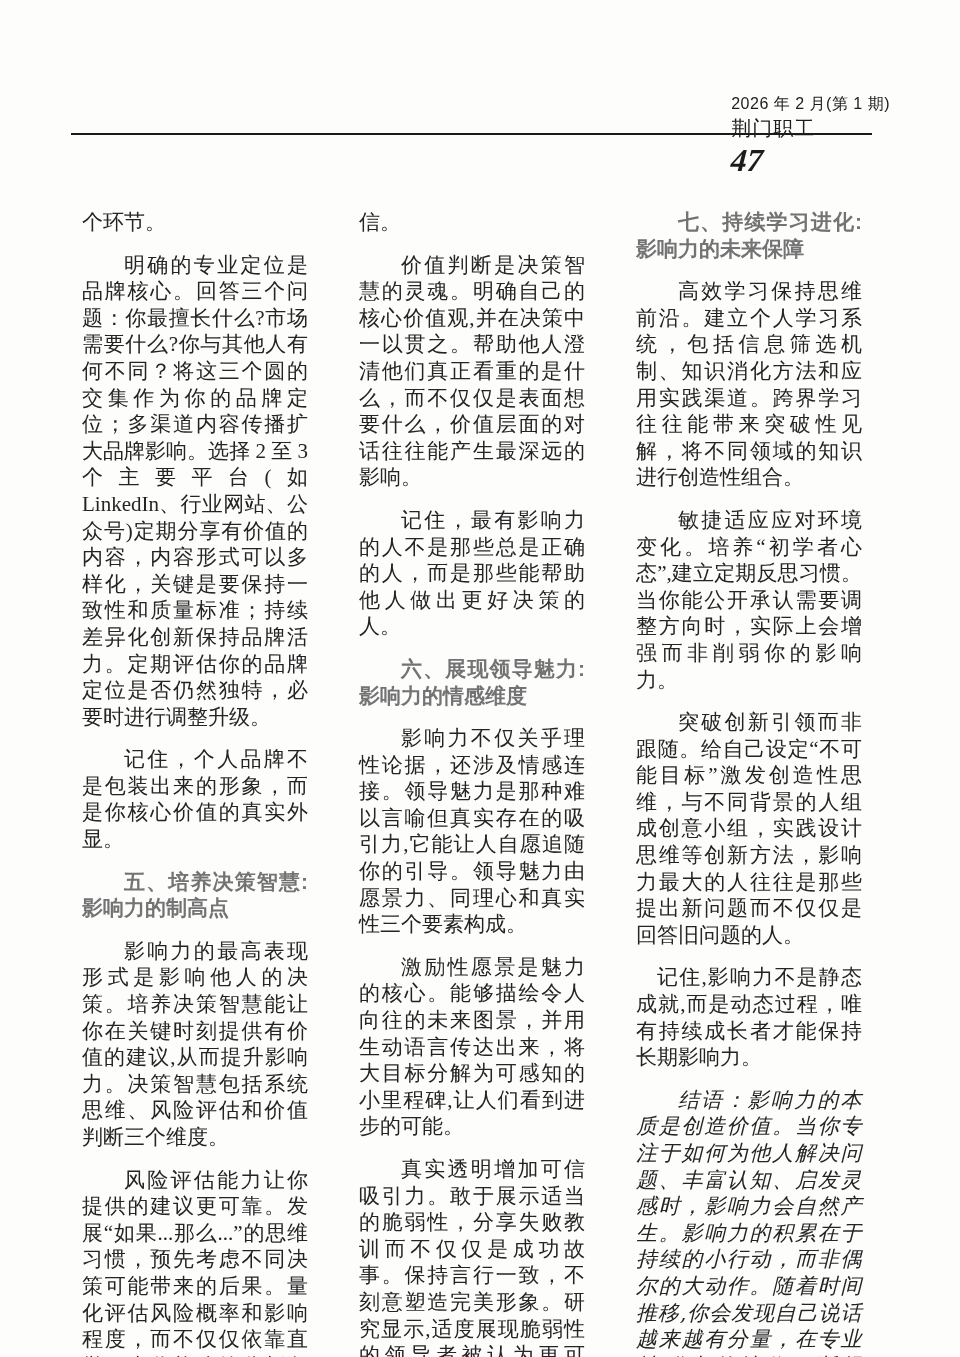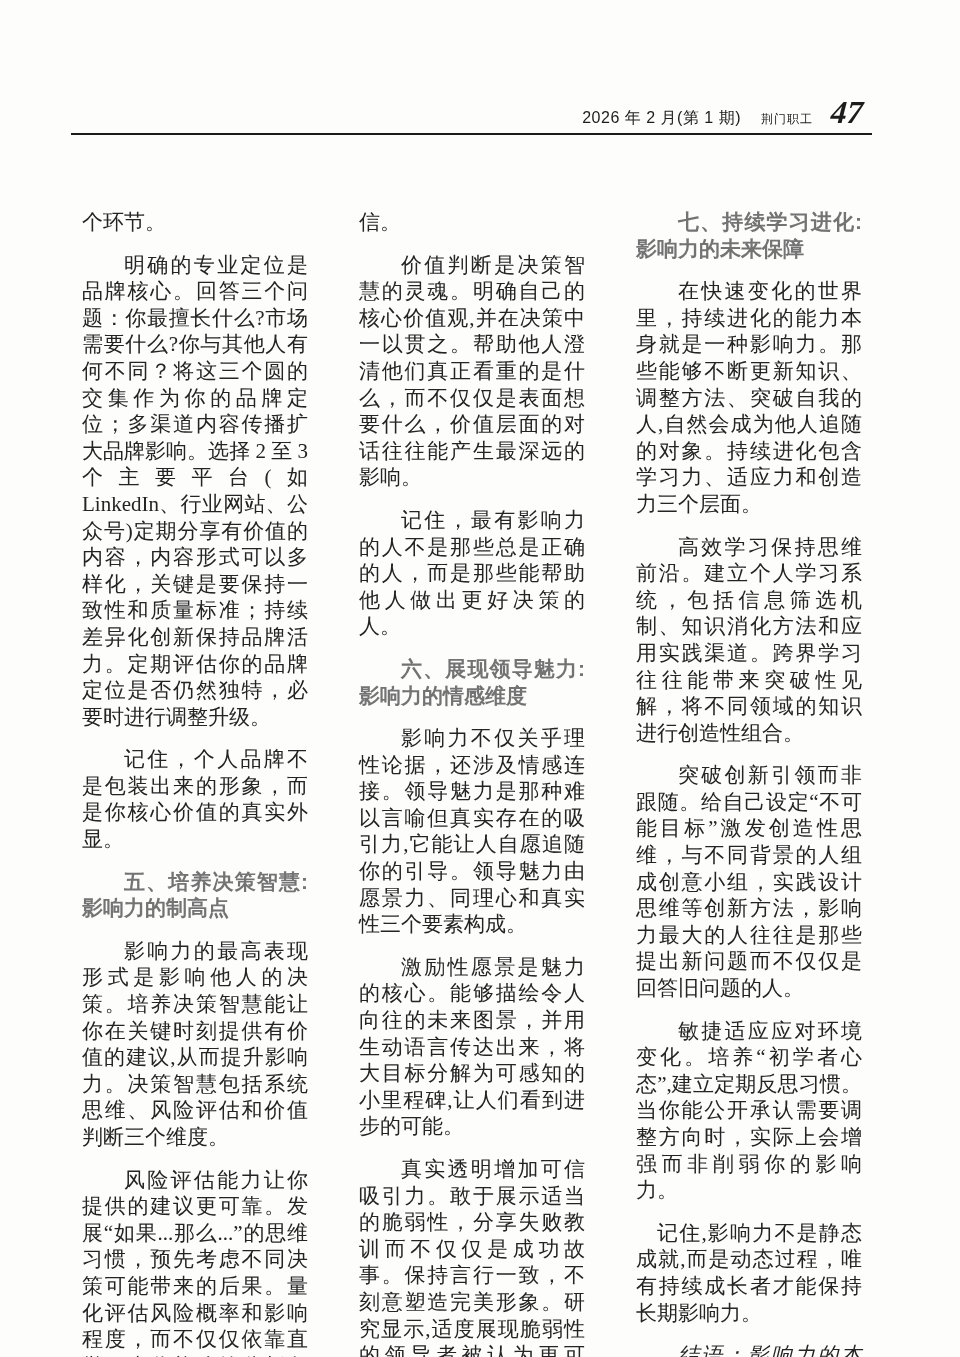--- a/index.html
+++ b/index.html
@@ -6,28 +6,29 @@
   .page{
     position:relative;
     width:960px;height:1357px;
     background:#fdfdfc;
     overflow:hidden;
     color:#232323;
   }
   
   .running-header{
     position:absolute;
-    top:94px;right:97px;
+    top:94px;right:90px;
     display:flex;align-items:baseline;
     font-family:"Liberation Sans","DejaVu Sans",sans-serif;
     color:#1c1c1c;
     white-space:nowrap;
+    flex-direction:column;
   }
   .issue-info{font-size:16px;letter-spacing:0.5px;}
-  .publication-name{font-size:12px;margin-left:20px;letter-spacing:1px;}
+  .publication-name{font-size:20px;margin-left:20px;letter-spacing:1px;}
   .page-number{
     font-family:"Liberation Serif","DejaVu Serif",serif;
     font-style:italic;font-weight:600;
     font-size:32px;margin-left:18px;
     transform:skewX(-4deg);
   }
   .header-rule{
     position:absolute;
     left:71px;top:133px;
     width:801px;height:2px;
@@ -96,22 +97,21 @@
       <p class="body">记住，最有影响力的人不是那些总是正确的人，而是那些能帮助他人做出更好决策的人。</p>
       <h3 class="heading">六、展现领导魅力:影响力的情感维度</h3>
       <p class="body">影响力不仅关乎理性论据，还涉及情感连接。领导魅力是那种难以言喻但真实存在的吸引力,它能让人自愿追随你的引导。领导魅力由愿景力、同理心和真实性三个要素构成。</p>
       <p class="body">激励性愿景是魅力的核心。能够描绘令人向往的未来图景，并用生动语言传达出来，将大目标分解为可感知的小里程碑,让人们看到进步的可能。</p>
       <p class="body">真实透明增加可信吸引力。敢于展示适当的脆弱性，分享失败教训而不仅仅是成功故事。保持言行一致，不刻意塑造完美形象。研究显示,适度展现脆弱性的领导者被认为更可信、荆门职工。</p>
       <p class="body">记住,魅力不是表演出来的，而是从内在信念自然流露出来的。</p>
     </div>
 
     <div class="col">
       <h3 class="heading">七、持续学习进化:影响力的未来保障</h3>
-      <p class="body">在快速变化的世界里，持续进化的能力本身就是一种影响力。那些能够不断更新知识、调整方法、突破自我的人,自然会成为他人追随的对象。持续进化包含学习力、适应力和创造力三个层面。</p>
       <p class="body">高效学习保持思维前沿。建立个人学习系统，包括信息筛选机制、知识消化方法和应用实践渠道。跨界学习往往能带来突破性见解，将不同领域的知识进行创造性组合。</p>
+      <p class="body">敏捷适应应对环境变化。培养“初学者心态”,建立定期反思习惯。当你能公开承认需要调整方向时，实际上会增强而非削弱你的影响力。</p>
       <p class="body">突破创新引领而非跟随。给自己设定“不可能目标”激发创造性思维，与不同背景的人组成创意小组，实践设计思维等创新方法，影响力最大的人往往是那些提出新问题而不仅仅是回答旧问题的人。</p>
-      <p class="body">敏捷适应应对环境变化。培养“初学者心态”,建立定期反思习惯。当你能公开承认需要调整方向时，实际上会增强而非削弱你的影响力。</p>
       <p class="body indent1">记住,影响力不是静态成就,而是动态过程，唯有持续成长者才能保持长期影响力。</p>
       <p class="body conclusion"><span class="lead">结语：</span><span>影响力的本质是创造价值。当你专注于如何为他人解决问题、丰富认知、启发灵感时，影响力会自然产生。影响力的积累在于持续的小行动，而非偶尔的大动作。随着时间推移,你会发现自己说话越来越有分量，在专业社群中的地位不断提升，能够贡献的价值也日益增长。</span></p>
     </div>
 
   </div>
 </div>
 
 </body></html>

